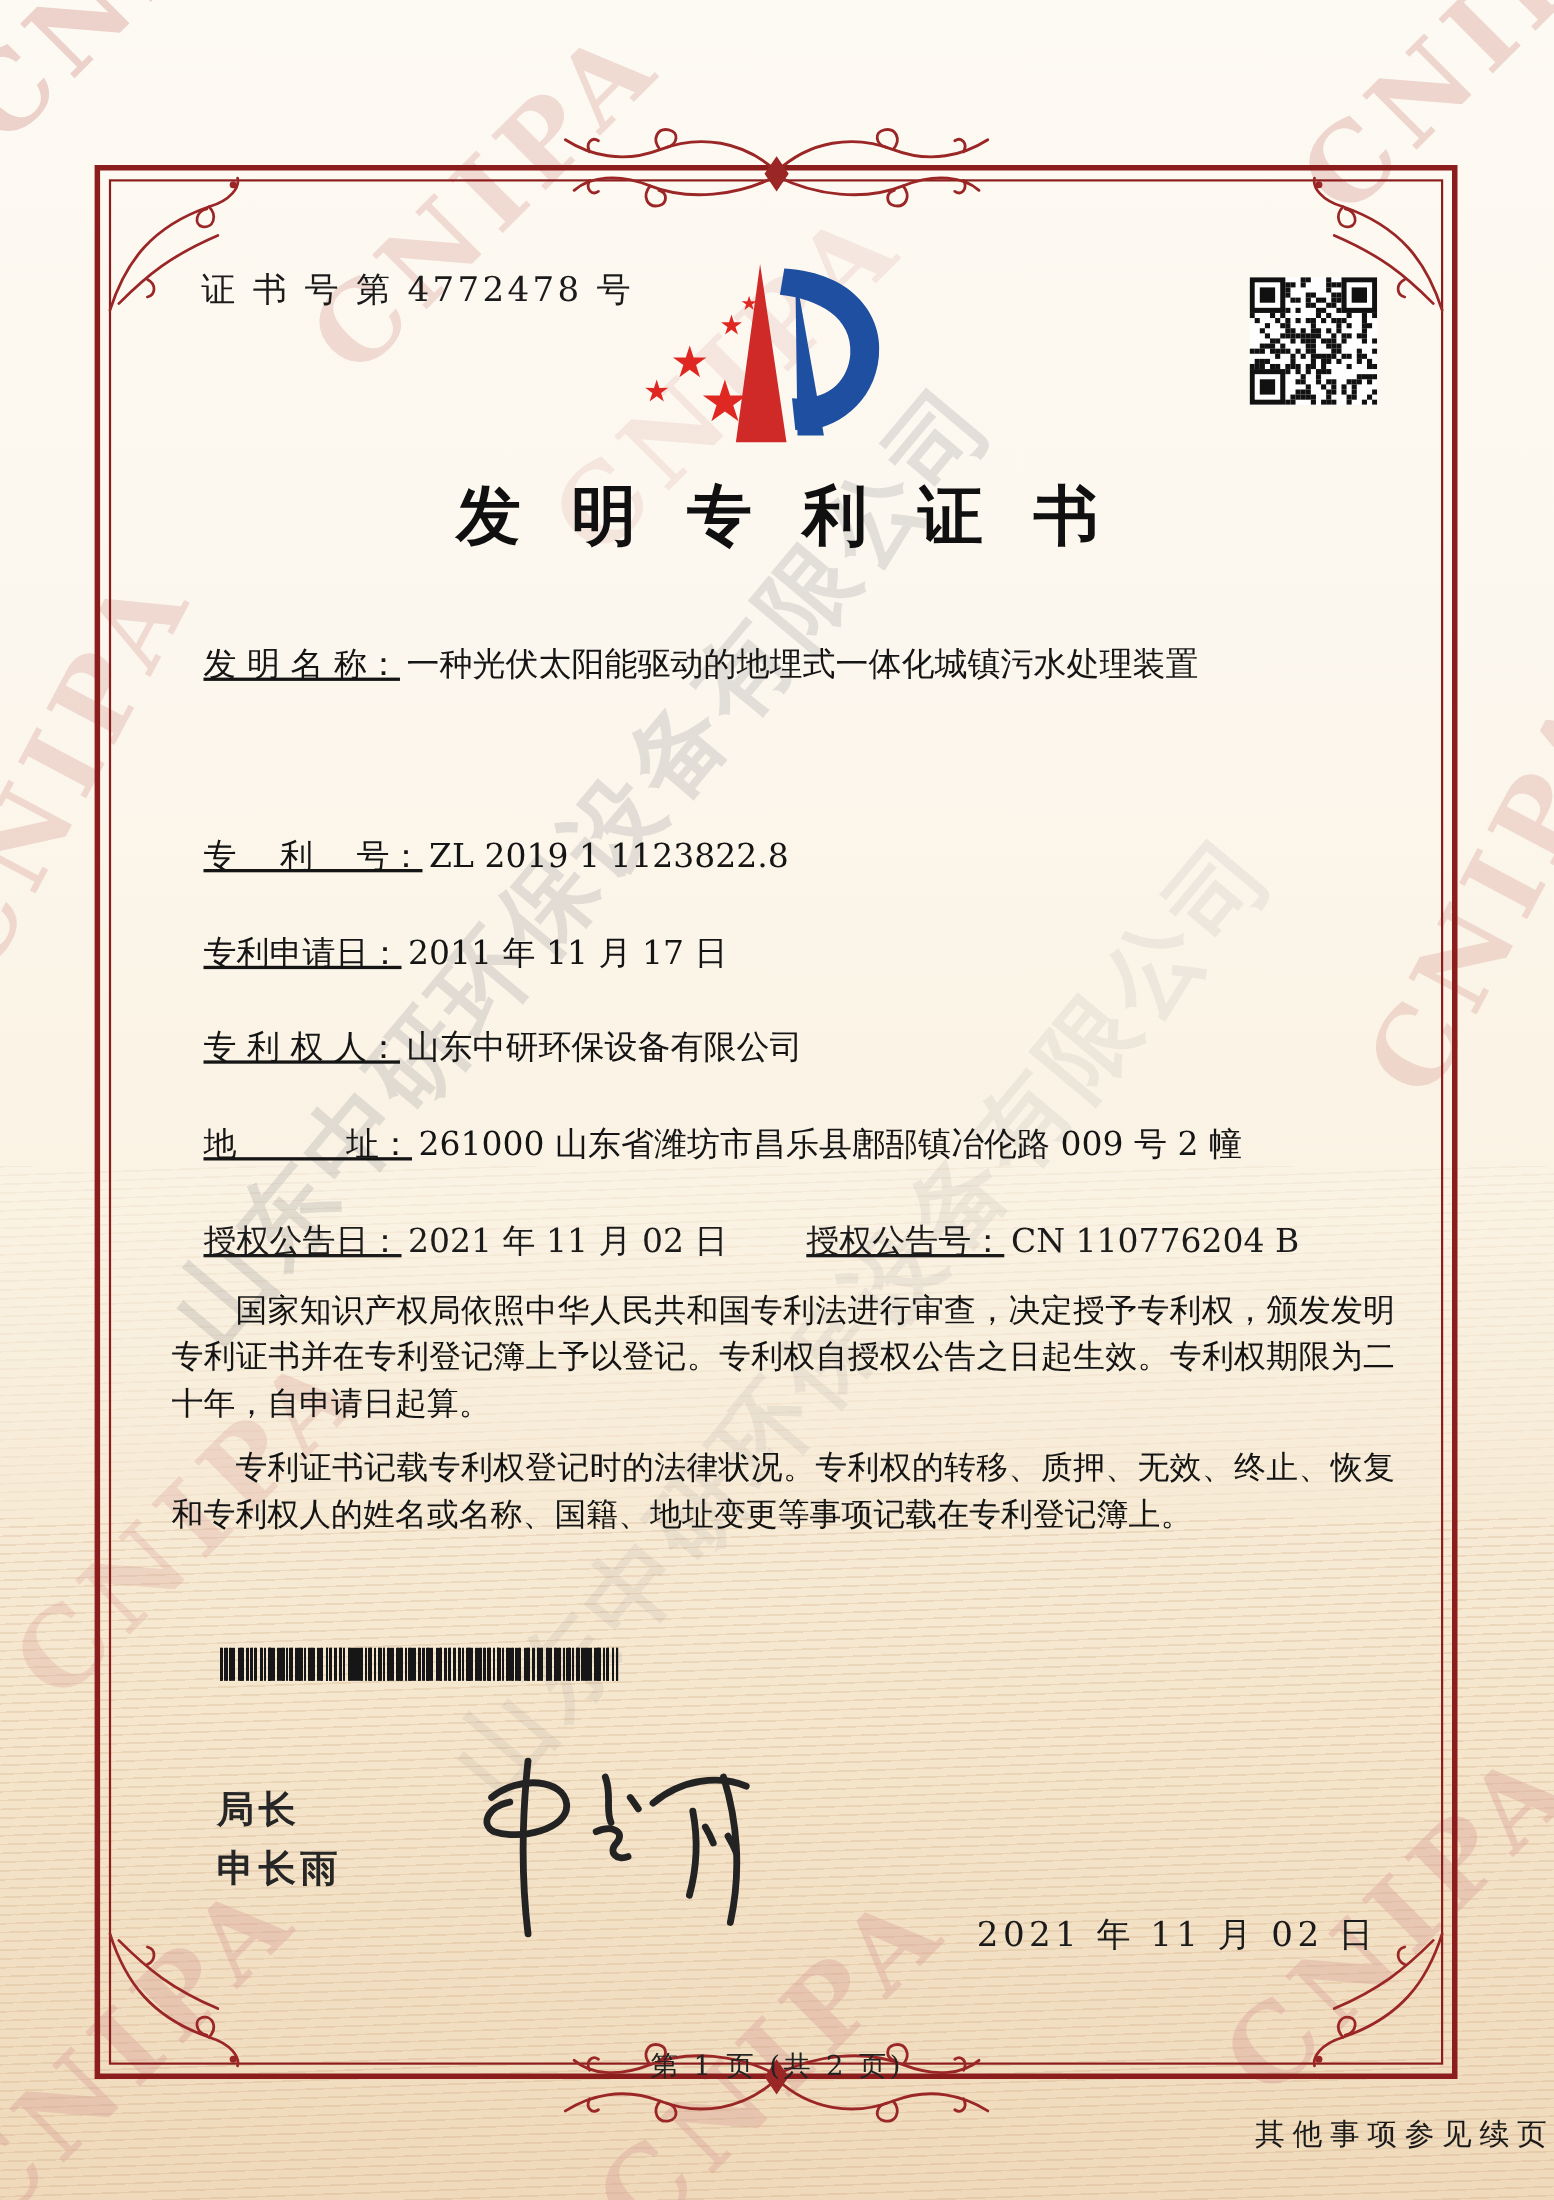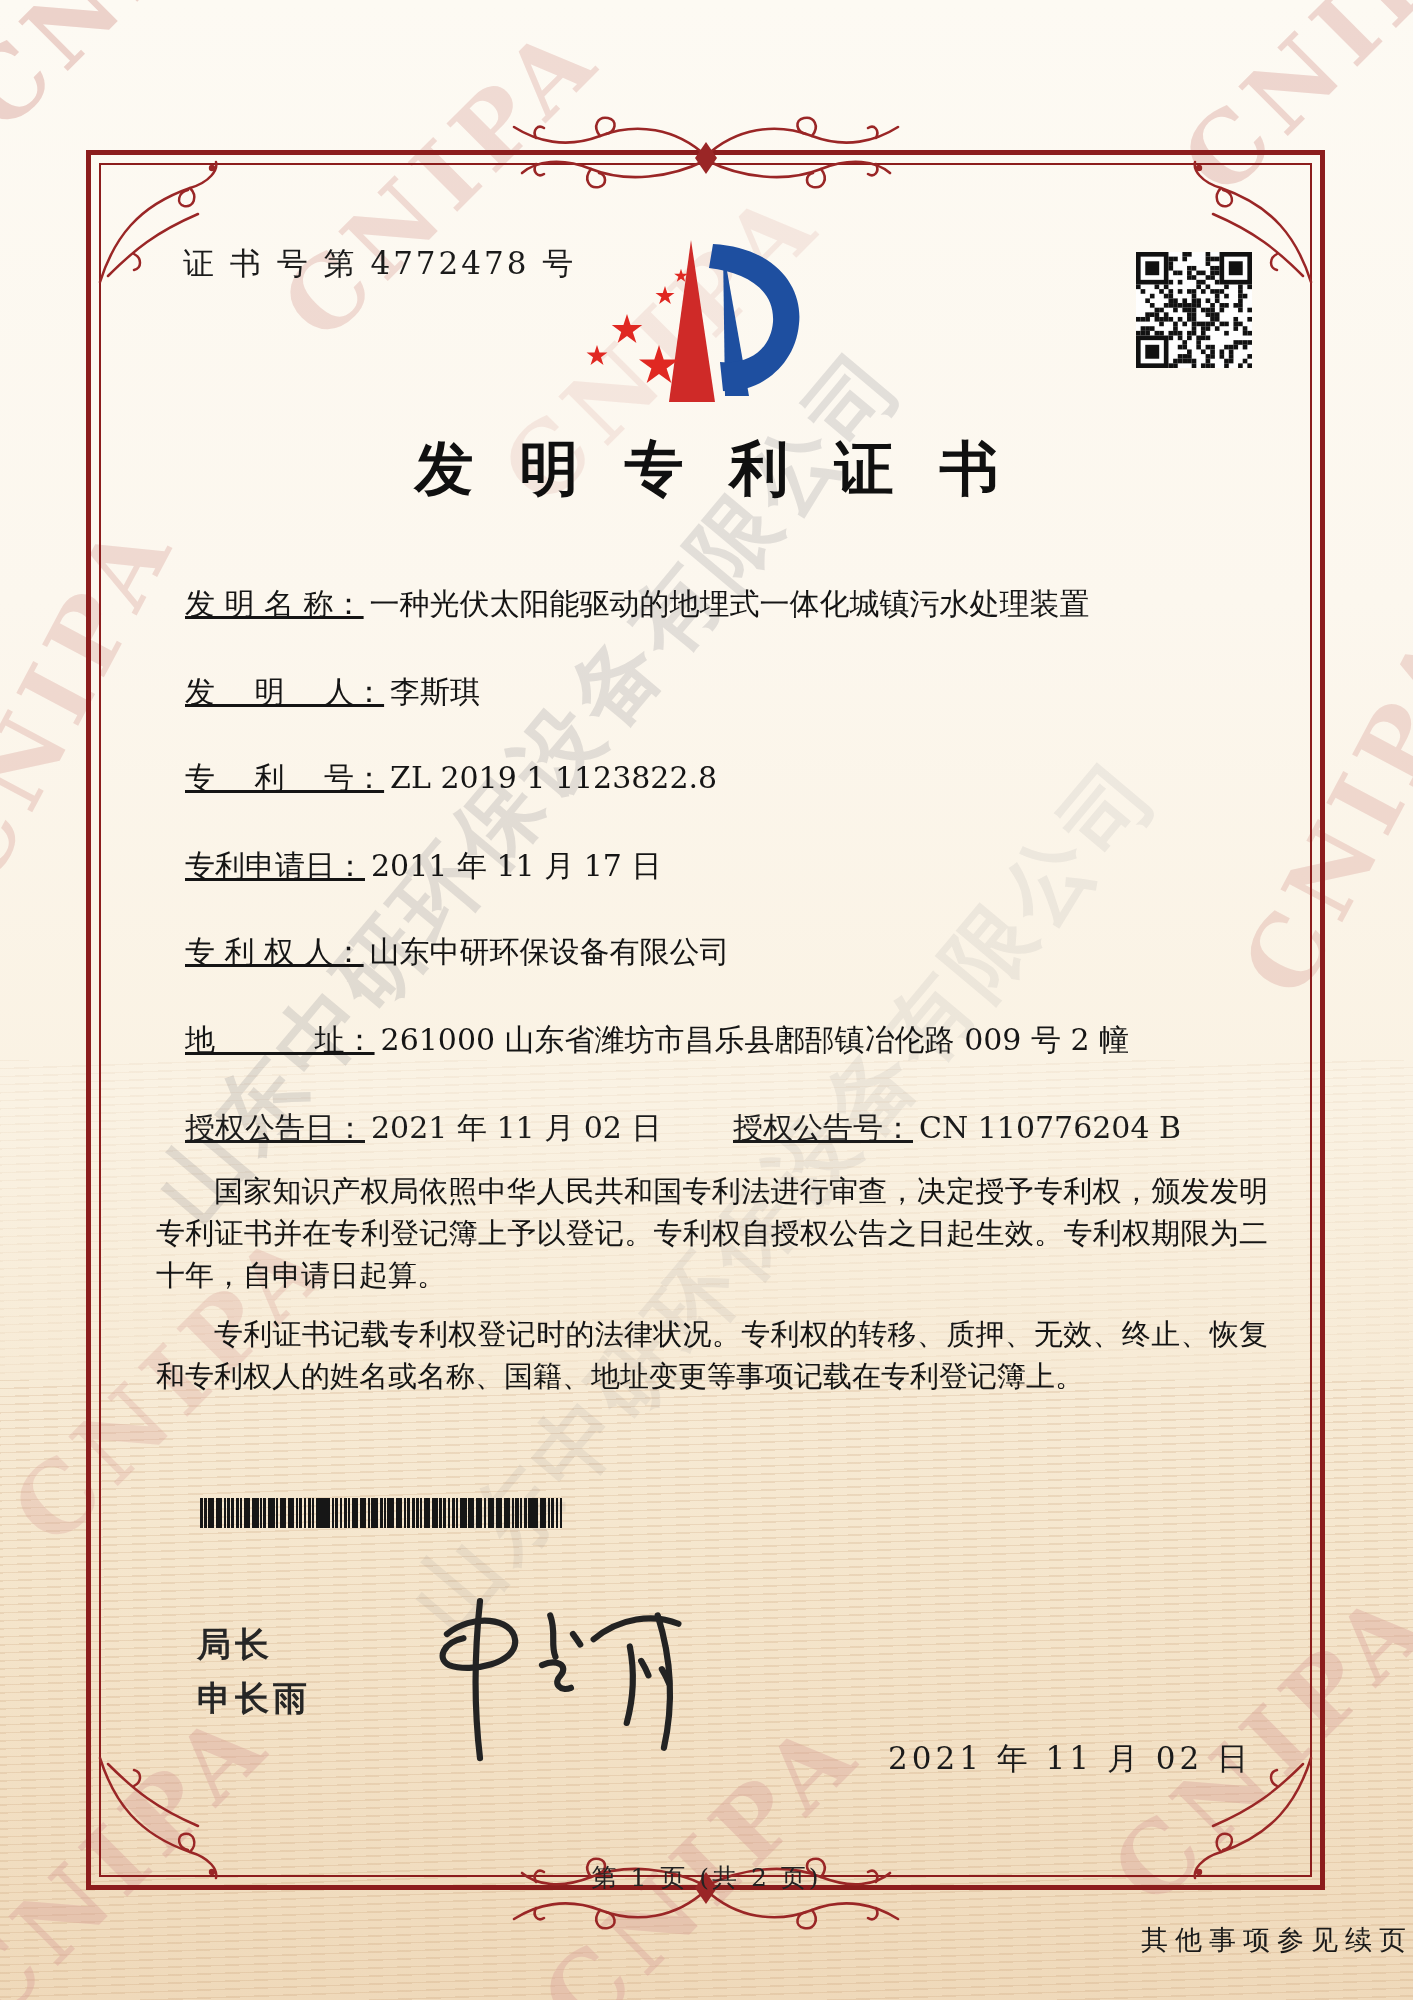--- a/index.html
+++ b/index.html
@@ -361,23 +361,20 @@
         <rect x="88.16" y="111.35999999999999" width="4.64" height="4.64" fill="#111"></rect>
         <rect x="102.08" y="111.35999999999999" width="4.64" height="4.64" fill="#111"></rect>
         <rect x="111.35999999999999" y="111.35999999999999" width="4.64" height="4.64" fill="#111"></rect>
       </svg></div>
 
   <div class="doc-title">发明专利证书</div>
 
   <div class="field-row" style="top:584px">
     <span class="f-label">发 明 名 称：</span><span class="f-value">一种光伏太阳能驱动的地埋式一体化城镇污水处理装置</span>
   </div>
-  <div class="field-row" style="top:672px">
-    <span class="f-label">发　 明　 人：</span><span class="f-value">李斯琪</span>
-  </div>
   <div class="field-row" style="top:758px">
     <span class="f-label">专　 利　 号：</span><span class="f-value">ZL 2019 1 1123822.8</span>
   </div>
   <div class="field-row" style="top:846px">
     <span class="f-label">专利申请日：</span><span class="f-value">2011 年 11 月 17 日</span>
   </div>
   <div class="field-row" style="top:932px">
     <span class="f-label">专 利 权 人：</span><span class="f-value">山东中研环保设备有限公司</span>
   </div>
   <div class="field-row" style="top:1020px">

